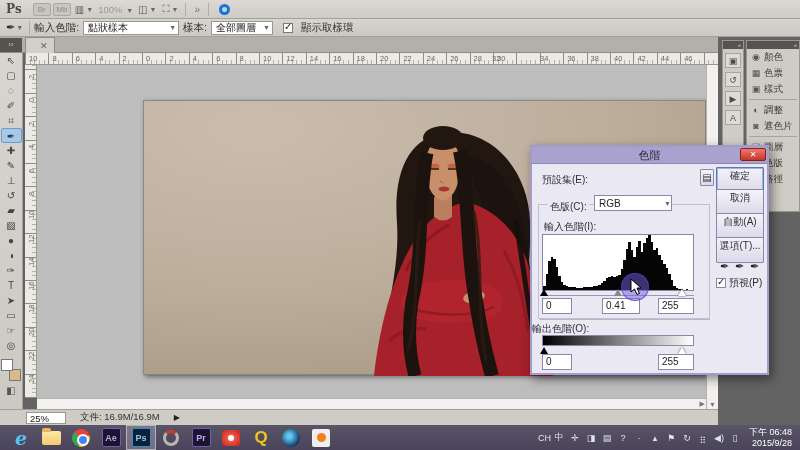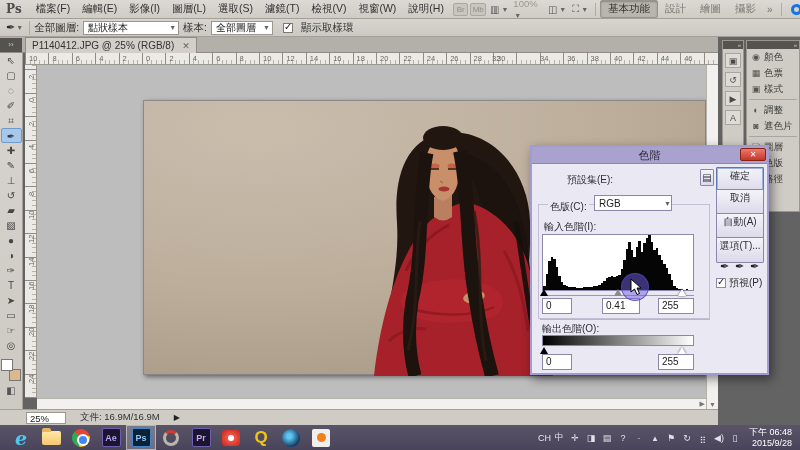--- a/index.html
+++ b/index.html
@@ -167,87 +167,69 @@
   .tray-lang{font-size:9px;margin-right:0;}
   .clock{text-align:right;font-size:9px;line-height:11px;color:#fff;margin:0 8px 0 6px;white-space:nowrap;}
 </style>
 </head>
 <body>
 
 <div class="screen">
 
   <div class="abs menubar">
     <span class="ps-logo">Ps</span>
-    <div id="menus" style="display:flex;">
-        <span class="menu-item">檔案(F)</span>
-        <span class="menu-item">編輯(E)</span>
-        <span class="menu-item">影像(I)</span>
-        <span class="menu-item">圖層(L)</span>
-        <span class="menu-item">選取(S)</span>
-        <span class="menu-item">濾鏡(T)</span>
-        <span class="menu-item">檢視(V)</span>
-        <span class="menu-item">視窗(W)</span>
-        <span class="menu-item">說明(H)</span>
-      </div>
     <div style="display:flex;align-items:center;margin-left:2px;">
       <span class="mini-btn">Br</span>
       <span class="mini-btn">Mb</span>
       <span class="drop-ico">
           <span class="g">▥</span>
           <span class="caret">▼</span>
         </span>
       <span class="zoom-ro"><span>100%</span> <span class="caret">▼</span></span>
       <span class="drop-ico">
           <span class="g">◫</span>
           <span class="caret">▼</span>
         </span>
       <span class="drop-ico">
           <span class="g">⛶</span>
           <span class="caret">▼</span>
         </span>
       <span class="vsep"></span>
-      <div id="workspaces" style="display:flex;align-items:center;">
-          <span class="ws-btn active">基本功能</span>
-          <span class="ws-btn">設計</span>
-          <span class="ws-btn">繪圖</span>
-          <span class="ws-btn">攝影</span>
-        </div>
       <span class="chev">»</span>
       <span class="vsep"></span>
       <span class="cslive">
         <span class="ball"></span>
 
       </span>
 
     </div>
   </div>
 
   <div class="abs optionsbar">
     <span class="tool-well">
       <span style="font-size:11px;">✒</span>
       <span class="caret">▼</span>
     </span>
-    <span class="opt-label">全部圖層:</span>
+    <span class="opt-label">輸入色階:</span>
     <span class="combo" style="width:96px;">
       <span>點狀樣本</span>
         <span class="caret">▼</span>
     </span>
     <span class="opt-label">樣本:</span>
     <span class="combo" style="width:62px;">
       <span>全部圖層</span>
         <span class="caret">▼</span>
     </span>
     <span class="checkbox"></span>
     <span class="opt-label">顯示取樣環</span>
   </div>
 
   <div class="abs tabbar">
     <span class="tools-head">››</span>
     <span class="doc-tab">
-      <span>P1140412.JPG @ 25% (RGB/8)</span>
       <span class="x">✕</span>
     </span>
   </div>
 
   <div class="abs toolspanel">
     <div id="tools">
         <div class="tool">⇖</div>
         <div class="tool">▢</div>
         <div class="tool">◌</div>
         <div class="tool">✐</div>
@@ -420,21 +402,21 @@
         </div>
       </div>
   </div>
 
   <div class="abs dialog">
     <div class="dlg-title">
       <span>色階</span>
       <span class="dlg-close">✕</span>
     </div>
     <div class="dlg-body">
-      <span class="dl" style="left:10px;top:9px;margin-left:25px;">預設集(E):</span>
+      <span class="dl" style="left:10px;top:9px;">預設集(E):</span>
       <span class="dbtn" style="left:168px;top:5px;width:14px;height:17px;line-height:15px;">▤</span>
       <span class="dbtn default" style="left:184px;top:3px;">確定</span>
       <span class="dbtn" style="left:184px;top:25px;">取消</span>
       <span class="dbtn" style="left:184px;top:49px;">自動(A)</span>
       <span class="dbtn" style="left:184px;top:73px;">選項(T)...</span>
 
       <div class="groupbox"></div>
       <span class="dl" style="left:16px;top:36px;background:#eae8f3;padding:0 2px;">色版(C):</span>
       <span class="dcombo" style="left:62px;top:31px;width:78px;">
         <span>RGB</span>
@@ -517,21 +499,21 @@
           <span class="dropper">✒</span>
           <span class="dropper">✒</span>
           <span class="dropper">✒</span>
         </div>
       <span class="dcheck" style="left:184px;top:112px;">
         <span class="checkbox"></span>
         <span>預視(P)</span>
       </span>
 
       <div class="dsep"></div>
-      <span class="dl" style="left:10px;top:158px;">輸出色階(O):</span>
+      <span class="dl" style="left:0;top:158px;">輸出色階(O):</span>
       <div class="grad-bar"></div>
       <span class="tri up" style="left:8px;top:183px;"></span>
       <span class="tri up white" style="left:146px;top:183px;"></span>
       <span class="dfield" style="left:10px;top:190px;width:30px;">0</span>
       <span class="dfield" style="left:126px;top:190px;width:36px;">255</span>
     </div>
   </div>
 
   <div class="abs click-halo"></div>
   <svg class="abs cursor" width="14" height="18">

